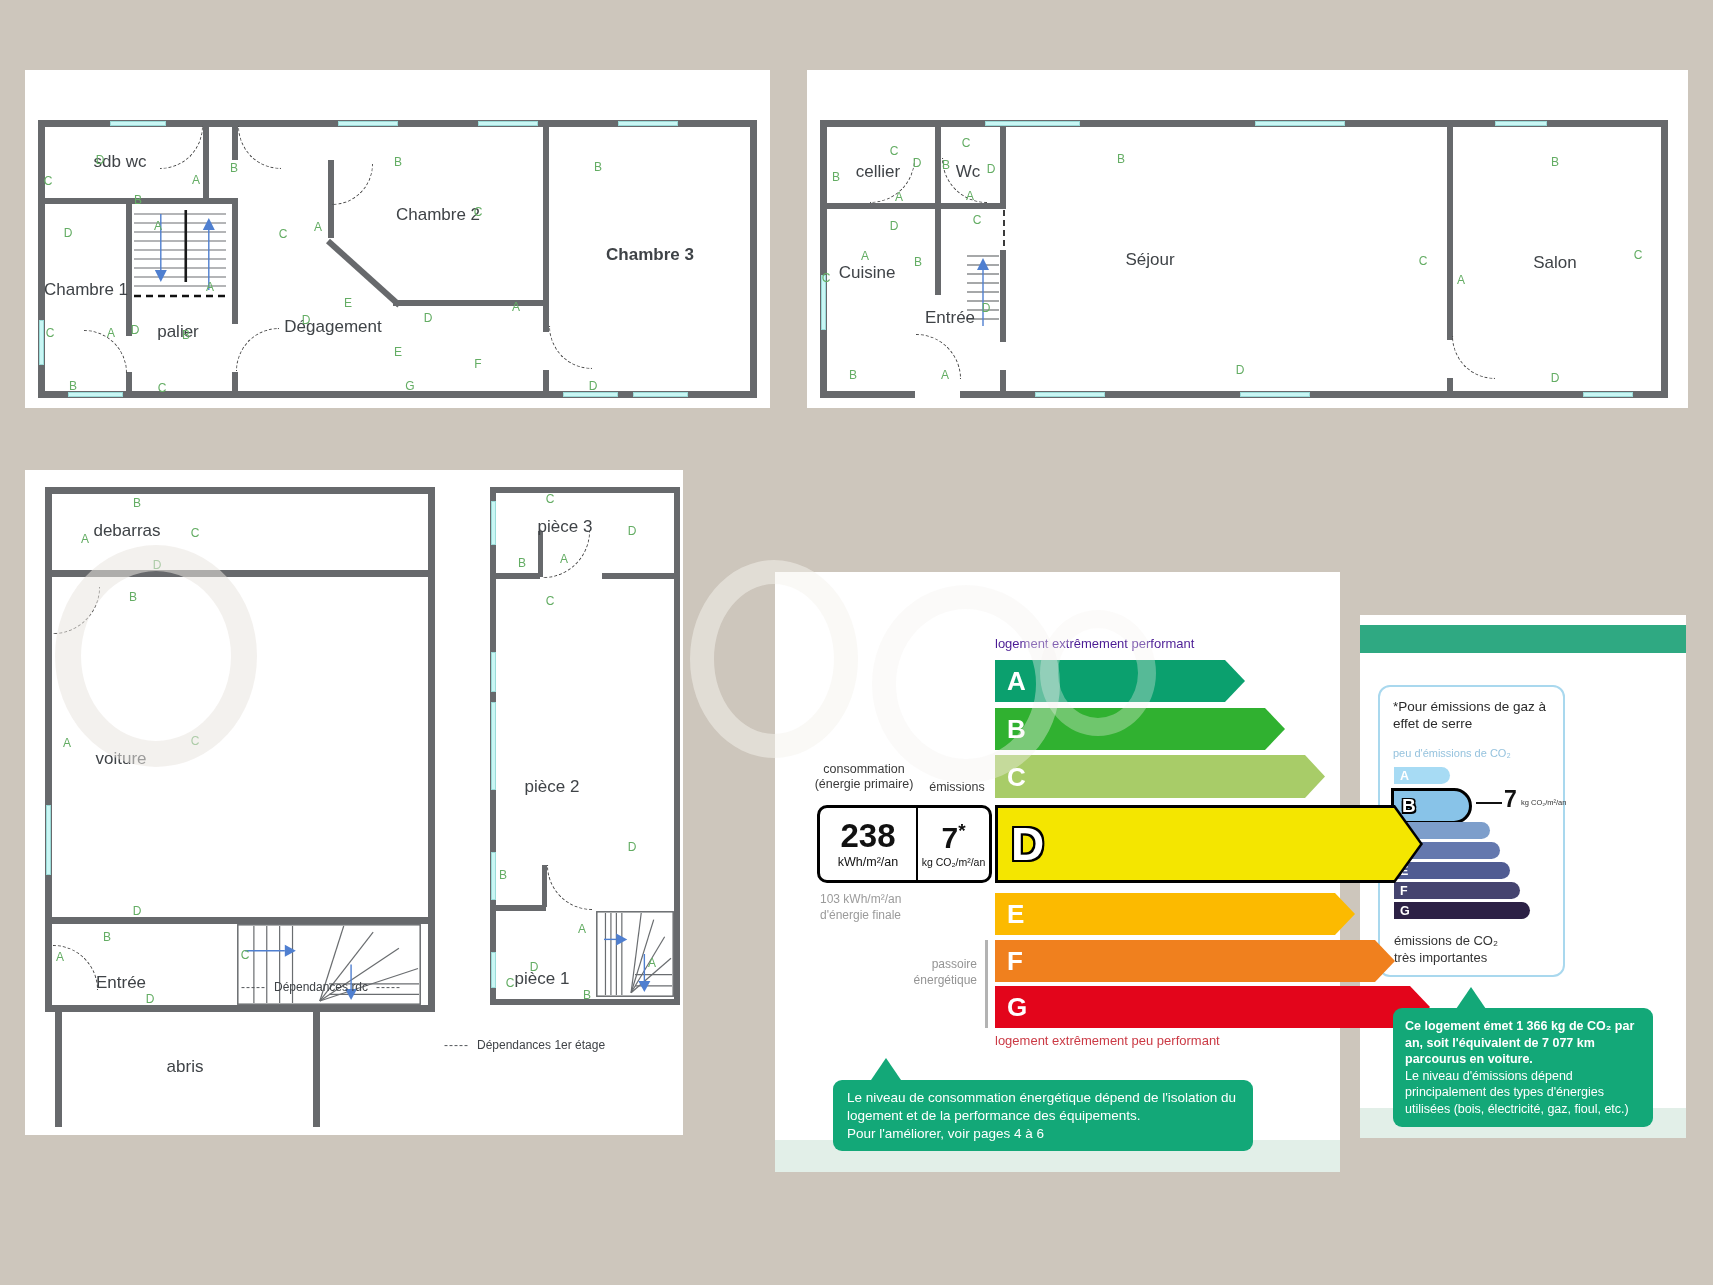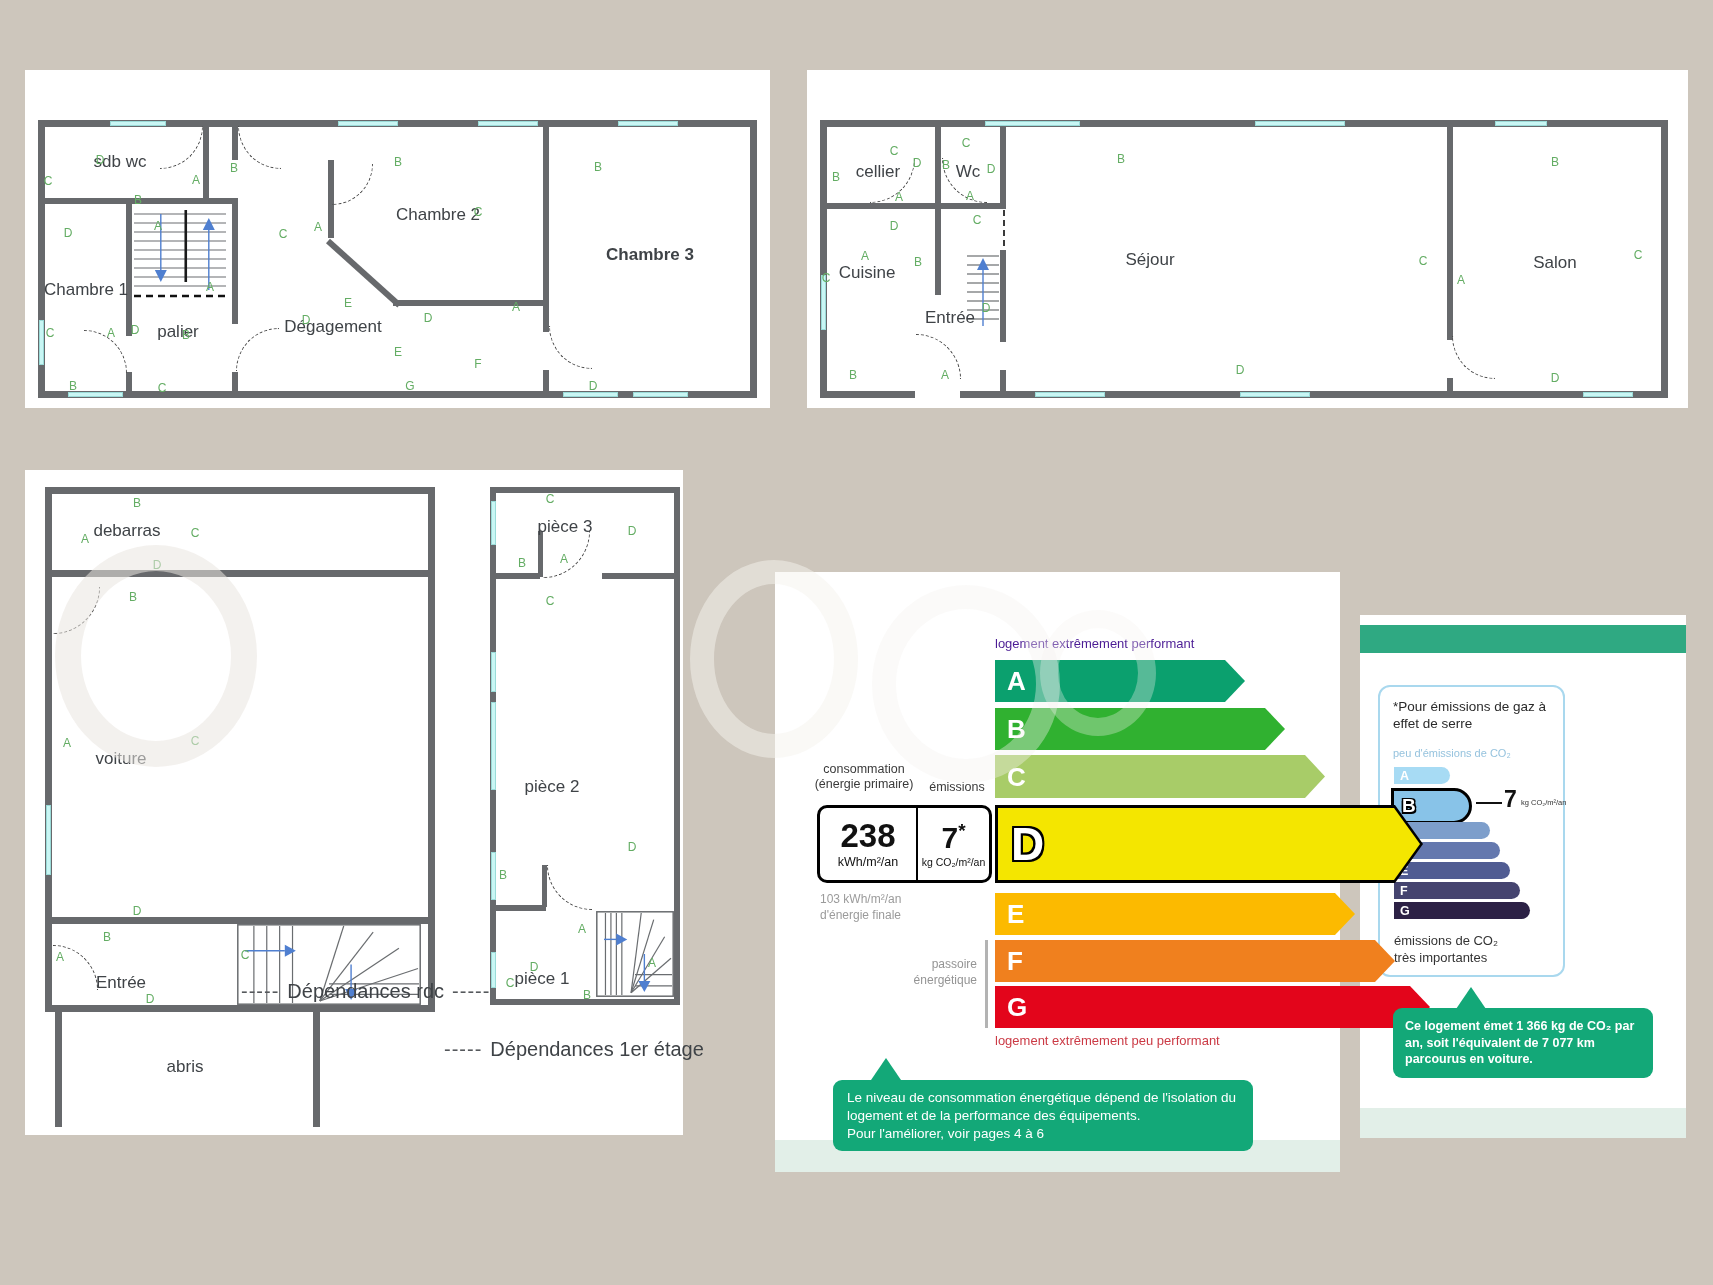--- a/index.html
+++ b/index.html
@@ -7,21 +7,21 @@
   .panel{position:absolute;background:#ffffff;}
   
   .plan{position:absolute;background:#fff;}
   .wall{position:absolute;background:#67696c;}
   .dashline{position:absolute;border-left:2px dashed #3a3a3a;}
   .win{position:absolute;background:#c9f6f4;box-shadow:0 0 0 1px #9adbd8 inset;}
   .room{position:absolute;transform:translate(-50%,-50%);font-size:17px;color:#3f4347;white-space:nowrap;}
   .mk{position:absolute;transform:translate(-50%,-50%);font-size:12px;color:#64ad64;}
   .arc{position:absolute;}
   .stairs{position:absolute;}
-  .caption{position:absolute;font-size:20px;color:#3f4347;white-space:nowrap;}
+  .caption{position:absolute;font-size:12px;color:#3f4347;white-space:nowrap;}
   .caption .dash{letter-spacing:1px;color:#55585c;margin:0 8px;}
   
   .green-bar{position:absolute;left:0;right:0;}
   .hdr-title{color:#fff;font-weight:bold;font-size:20px;line-height:30px;padding-left:10px;white-space:nowrap;}
   .preline{white-space:pre-line;}
   .dpe-top-label{position:absolute;left:220px;top:64px;font-size:13px;color:#4c1d95;}
   .dpe-bottom-label{position:absolute;left:220px;top:461px;font-size:13px;color:#cb3a45;}
   .bar{position:absolute;}
   .bar .ltr{position:absolute;left:12px;top:50%;transform:translateY(-50%);color:#fff;font-weight:bold;font-size:26px;}
   .rated-ltr{position:absolute;left:16px;top:50%;transform:translateY(-50%);color:#fff;font-weight:bold;font-size:46px;
@@ -407,20 +407,21 @@
         </div>
       <div class="ges-line" style="left:96px;top:115px;width:26px;"></div>
       <div class="ges-val" style="left:124px;top:99px;">7</div>
       <div class="ges-unit" style="left:141px;top:111px;width:46px;">kg CO₂/m²/an</div>
       <div class="ges-bottom-label preline">émissions de CO₂
 très importantes</div>
     </div>
     <div class="pointer ptr" style="left: 96px; top: 372px; border-bottom: 22px solid rgb(19, 168, 120);"></div>
     <div class="callout co" style="left: 33px; top: 393px; width: 260px; padding: 10px 12px; box-sizing: border-box; background: rgb(19, 168, 120);">
       <div class="callout-text" style="font-size:12.5px;font-weight:bold;">Ce logement émet 1 366 kg de CO₂ par an, soit l'équivalent de 7 077 km parcourus en voiture.</div>
+      <div class="callout-text" style="font-size:12.5px;">Le niveau d'émissions dépend principalement des types d'énergies utilisées (bois, électricité, gaz, fioul, etc.)</div>
     </div>
     <div class="footer-band fb" style="top: 493px; height: 30px; background: rgb(226, 239, 232);"></div>
   </section>
 
   <div class="wm" style="left:55px;top:545px;width:150px;height:170px;border:26px solid rgba(233,230,224,0.55);"></div>
   <div class="wm" style="left:690px;top:560px;width:120px;height:150px;border:24px solid rgba(245,243,238,0.5);"></div>
   <div class="wm" style="left:872px;top:585px;width:140px;height:150px;border:24px solid rgba(245,243,238,0.38);"></div>
   <div class="wm" style="left:1040px;top:610px;width:80px;height:90px;border:18px solid rgba(245,243,238,0.32);"></div>
 </div>
 

